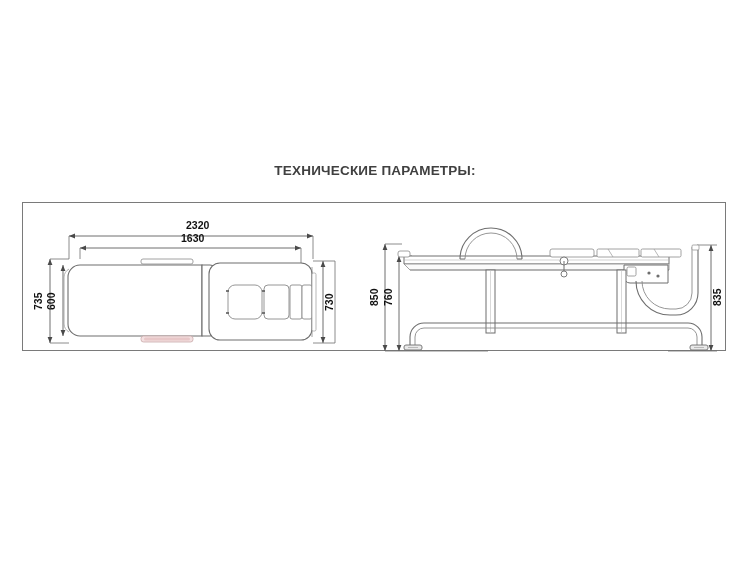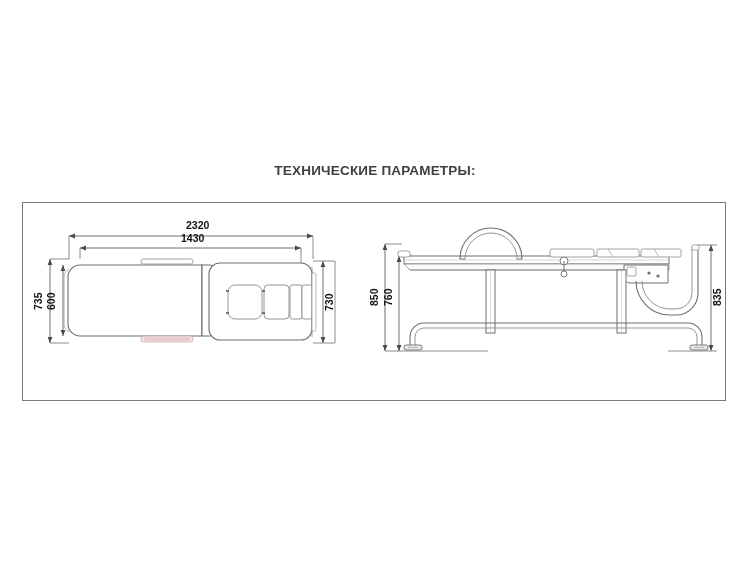--- a/index.html
+++ b/index.html
@@ -9,21 +9,21 @@
     overflow:hidden;position:relative;
   }
   #page-title{
     position:absolute;left:0;top:163px;width:750px;
     text-align:center;
     font-size:13.5px;font-weight:bold;color:#404040;
     letter-spacing:.2px;
   }
   #diagram-panel{
     position:absolute;left:22px;top:202px;
-    width:704px;height:199px;
+    width:704px;height:149px;
     border:1px solid #7a7a7a;
     background:#ffffff;
     box-sizing:border-box;
   }
   .view{position:absolute;top:0;height:100%;}
   #top-view{left:0;width:345px;}
   #side-view{left:345px;width:357px;}
   svg{display:block;}
   .dimlbl{
     position:absolute;
@@ -119,21 +119,21 @@
 
         <g>
           <line x1="289" y1="64" x2="289" y2="134" stroke="#8a8a8a" stroke-width=".8"></line>
           <rect x="289" y="70" width="4" height="58" rx="1.5" fill="#ffffff" stroke="#9a9a9a" stroke-width=".7"></rect>
         </g>
 
       </g>
     </svg>
 
     <div class="dimlbl" style="left:163px;top:17px;">2320</div>
-    <div class="dimlbl" style="left:158px;top:30px;">1430</div>
+    <div class="dimlbl" style="left:158px;top:30px;">1630</div>
     <div class="dimlbl vert" style="left:-5px;top:93px;width:40px;text-align:center;">735</div>
     <div class="dimlbl vert" style="left:8px;top:93px;width:40px;text-align:center;">600</div>
     <div class="dimlbl vert" style="left:286px;top:94px;width:40px;text-align:center;">730</div>
   </div>
 
   <div class="view" id="side-view">
     <svg width="357" height="173" viewBox="0 0 357 173">
       <g fill="none" stroke="#6e6e6e" stroke-width="1">
 
         <g>

